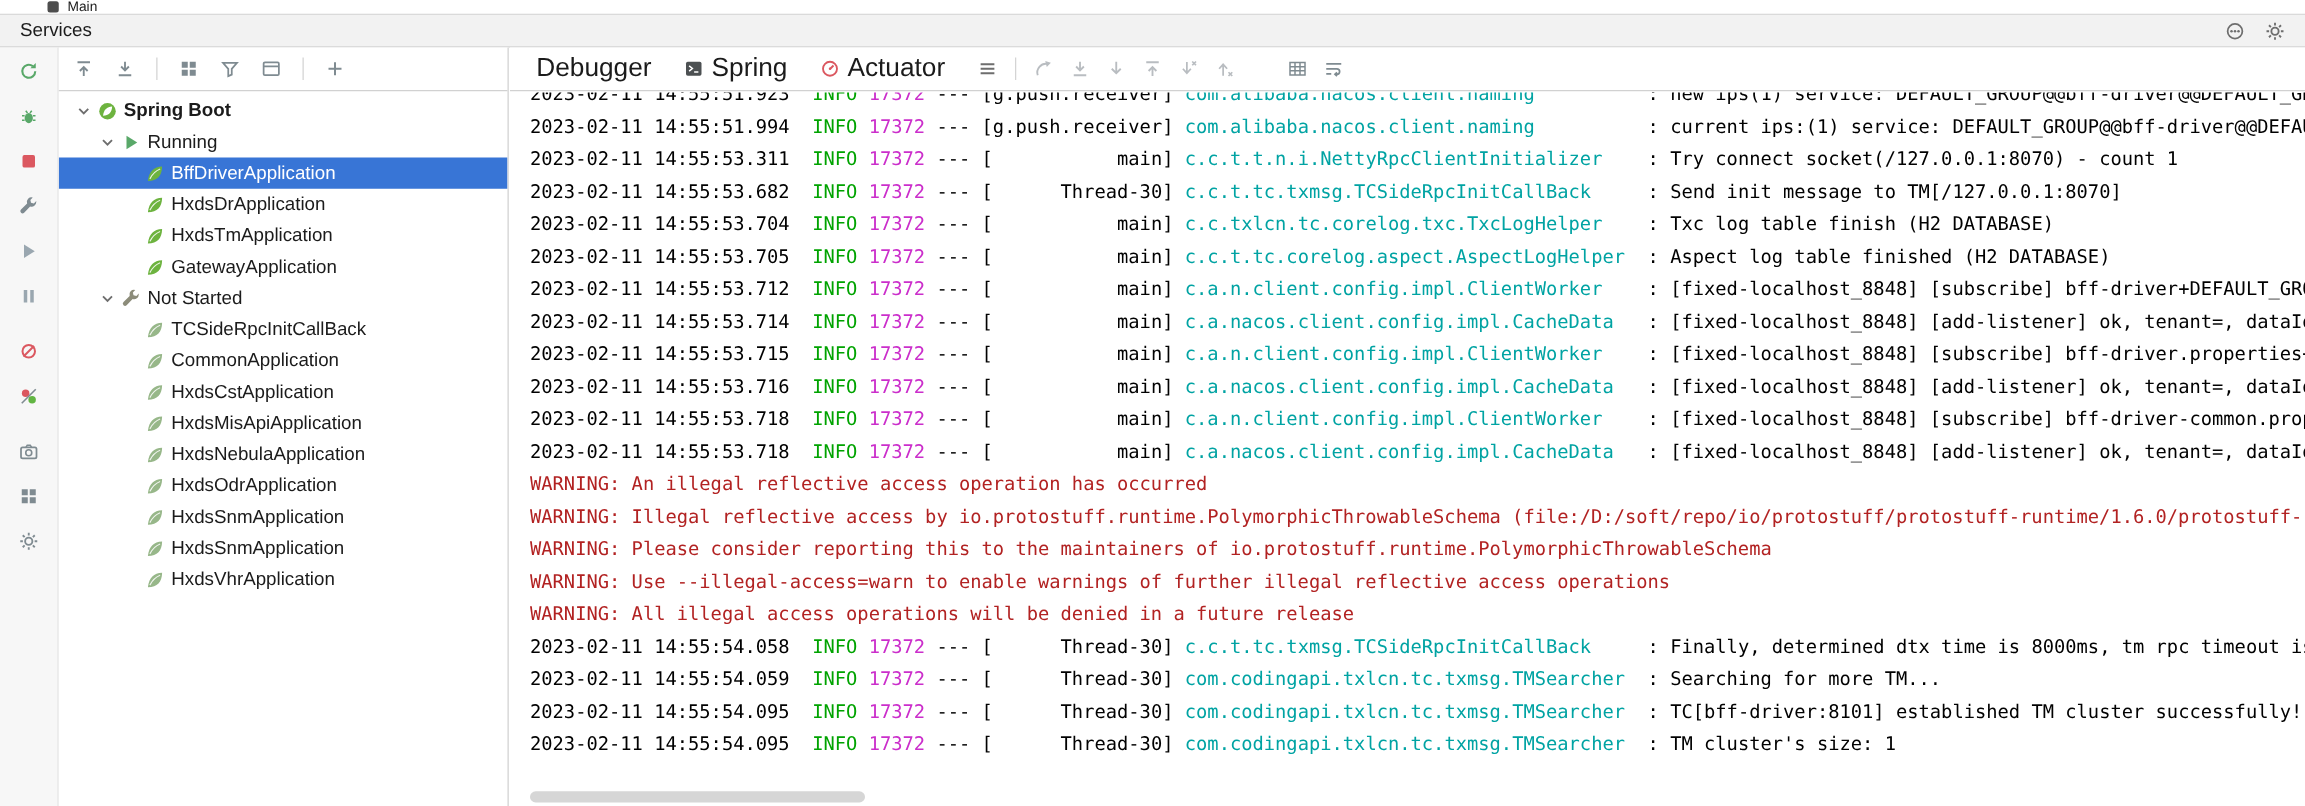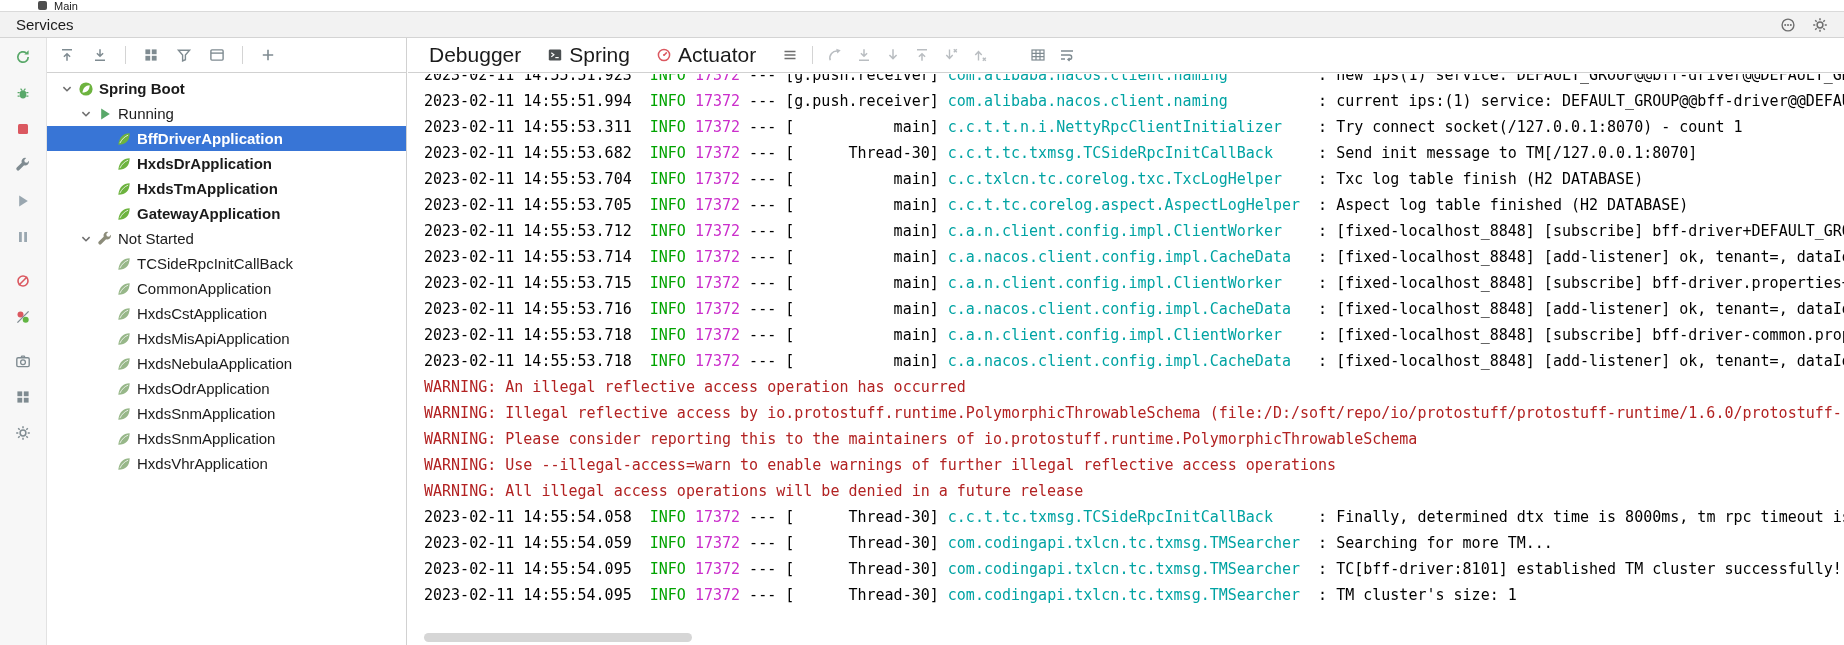--- a/index.html
+++ b/index.html
@@ -18,21 +18,21 @@
   .stripe{position:absolute;left:0;top:0;bottom:0;width:47px;background:#F7F7F7;border-right:1px solid #E2E2E2;
     display:flex;flex-direction:column;align-items:center;padding-top:9px;gap:16px}
   .stripe-btn{width:20px;height:20px;display:flex;align-items:center;justify-content:center;cursor:pointer}
   .tree-panel{position:absolute;left:47px;top:0;bottom:0;width:360px;background:#fff;border-right:1px solid #D1D1D1}
   .tree-toolbar{height:35px;border-bottom:1px solid #D1D1D1;display:flex;align-items:center;padding-left:10px;gap:13px}
   .tbtn{width:20px;height:20px;display:flex;align-items:center;justify-content:center;cursor:pointer}
   .tsep{width:1px;height:18px;background:#D4D4D4;margin:0 2px}
   .tree{position:absolute;left:0;top:36px;right:0;bottom:0;overflow:hidden;padding-top:2px}
   .trow{height:25px;display:flex;align-items:center;font-size:15px;color:#1b1b1b;white-space:nowrap;cursor:pointer}
   .trow.sel{color:#fff}
-  .trow.b .tlab{font-weight:bold}
+  .trow.b .tlab{font-weight:normal}
   .chev{width:22px;display:flex;align-items:center;justify-content:center;color:#6E6E6E;flex:0 0 auto}
   .trow.sel .chev{color:#fff}
   .ti{width:16px;height:16px;margin-right:5px;display:flex;align-items:center;justify-content:center;flex:0 0 auto}
   .console-panel{position:absolute;left:408px;top:0;right:0;bottom:0;background:#fff}
   .console-toolbar{height:35px;border-bottom:1px solid #D1D1D1;display:flex;align-items:center;padding-left:21px;font-size:21px;color:#1b1b1b}
   .tab{display:flex;align-items:center;gap:6px;margin-right:26px;cursor:pointer}
   .ic{display:inline-flex;width:16px;height:16px;align-items:center;justify-content:center}
   .menu{color:#6E6E6E;margin-right:14px;cursor:pointer}
   .vsep{width:1px;height:18px;background:#D4D4D4;margin-right:14px}
   .cicons{display:flex;align-items:center;gap:13px}

